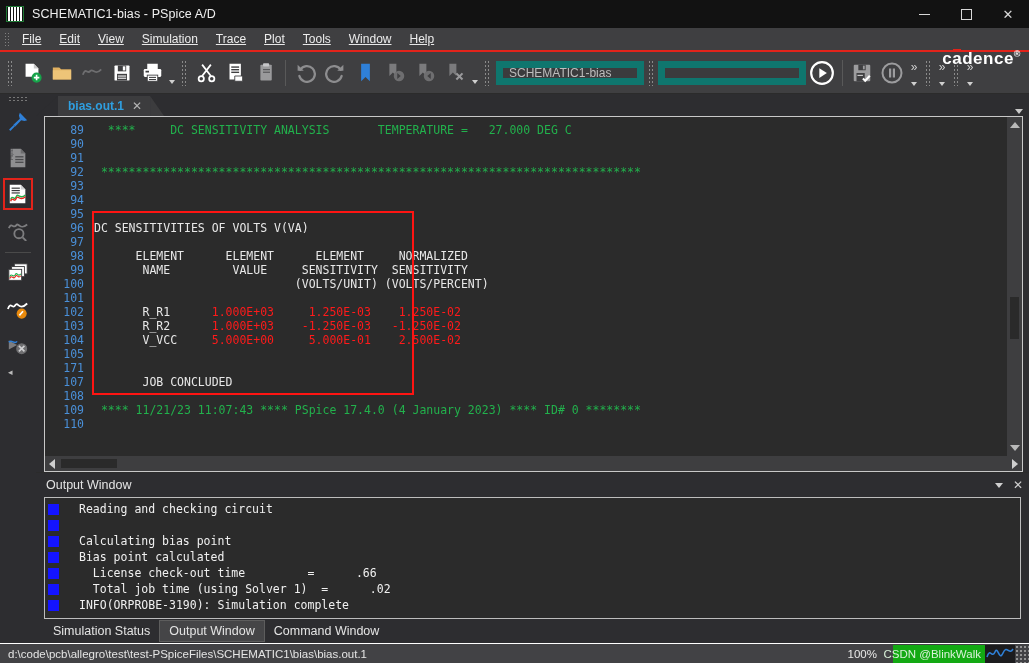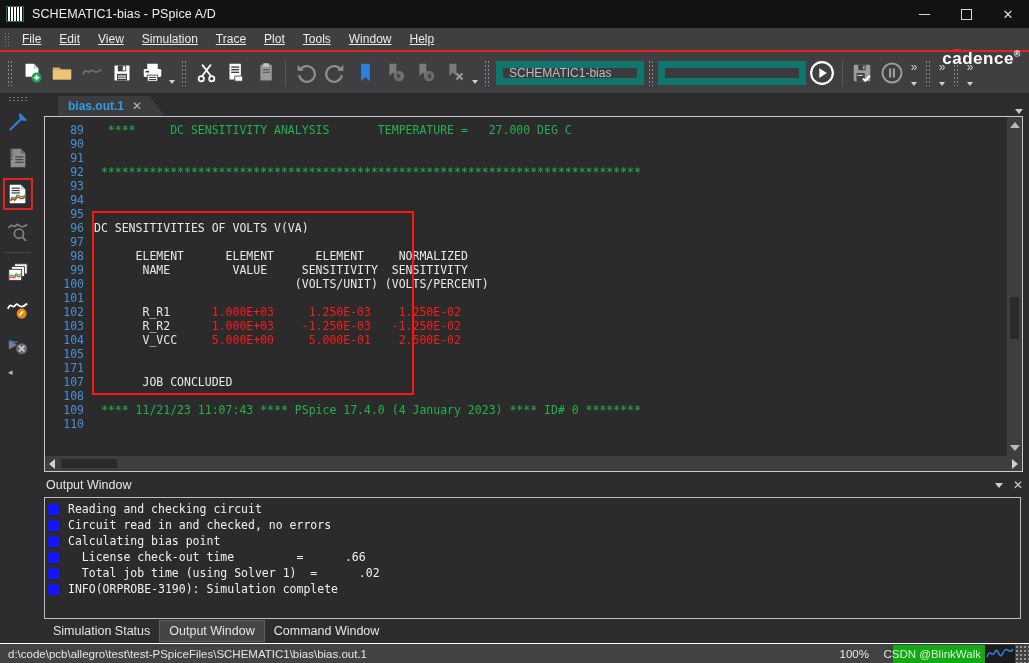--- a/index.html
+++ b/index.html
@@ -146,34 +146,34 @@
       border-top: 1px solid #2b2b2b; }
   .outhdr { height: 24px; display: flex; align-items: center; padding: 0 6px 0 10px;
       position: relative; }
   .outhdr-title { font-size: 12.5px; color: #e4e4e4; }
   .outhdr-ctrls { position: absolute; right: 6px; display: flex; gap: 10px; align-items: center; }
   .hdr-caret { border-left: 4px solid transparent; border-right: 4px solid transparent;
       border-top: 5px solid #cfcfcf; }
   .hdr-x { color: #cfcfcf; font-size: 12px; line-height: 1; }
   .outlist { margin: 0 8px; border: 1px solid #bdbdbd; background: #2b2b2b;
       height: 122px; overflow: hidden; padding: 3px 0 0 3px; }
-  .outrow { height: 16px; display: flex; align-items: center; gap: 9px; }
+  .outrow { height: 16px; display: flex; align-items: center; gap: 20px; }
   .bullet { width: 11px; height: 11px; background: #1414ff; flex: 0 0 11px; }
   .outtext { font-size: 11.5px; color: #f0f0f0; white-space: pre;
       font-family: "DejaVu Sans Mono", monospace; }
   .bottabs { height: 24px; display: flex; align-items: center; padding-left: 8px; gap: 0; }
   .btab { font-size: 12.5px; color: #e4e4e4; padding: 3px 9px; }
   .btab.active { background: #454547; border: 1px solid #5d5d5d; }
 
   
   .statusbar { height: 20px; flex: 0 0 20px; background: #424245; display: flex;
       align-items: center; position: relative; border-top: 1px solid #ffffff; }
   .statuspath { font-size: 11.5px; color: #e4e4e4; padding-left: 8px; }
   .status-right { position: absolute; right: 0; top: 0; height: 20px; display: flex; align-items: center; }
-  .zoomtxt { font-size: 11.5px; color: #e8e8e8; padding-right: 24px; }
+  .zoomtxt { font-size: 11.5px; color: #e8e8e8; padding-right: 16px; }
   .greenbar { width: 92px; height: 18px; background: #13a913; display: flex;
       align-items: center; justify-content: center; position: relative; }
   .wm-text { font-size: 11.5px; color: #d8f0d8; position: absolute; right: 4px; white-space: nowrap; }
   .wm-logo { width: 30px; height: 18px; background: #fff; position: relative; overflow: hidden; }
   .resize-grip { width: 14px; height: 18px;
       background-image: radial-gradient(#9a9a9a 0.7px, transparent 0.8px); background-size: 4px 4px; }
 </style>
 </head>
 <body>
 
@@ -513,25 +513,28 @@
             <div class="hdr-x">✕</div>
           </div>
         </div>
         <div class="outlist">
             <div class="outrow">
               <div class="bullet" style="background: rgb(20, 20, 255);"></div>
               <div class="outtext">Reading and checking circuit</div>
             </div>
             <div class="outrow">
               <div class="bullet" style="background: rgb(20, 20, 255);"></div>
-              <div class="outtext">Circuit read in and checked, no errors</div>
             </div>
             <div class="outrow">
               <div class="bullet" style="background: rgb(20, 20, 255);"></div>
               <div class="outtext">Calculating bias point</div>
+            </div>
+            <div class="outrow">
+              <div class="bullet" style="background: rgb(20, 20, 255);"></div>
+              <div class="outtext">Bias point calculated</div>
             </div>
             <div class="outrow">
               <div class="bullet" style="background: rgb(20, 20, 255);"></div>
               <div class="outtext">  License check-out time         =      .66</div>
             </div>
             <div class="outrow">
               <div class="bullet" style="background: rgb(20, 20, 255);"></div>
               <div class="outtext">  Total job time (using Solver 1)  =      .02</div>
             </div>
             <div class="outrow">

